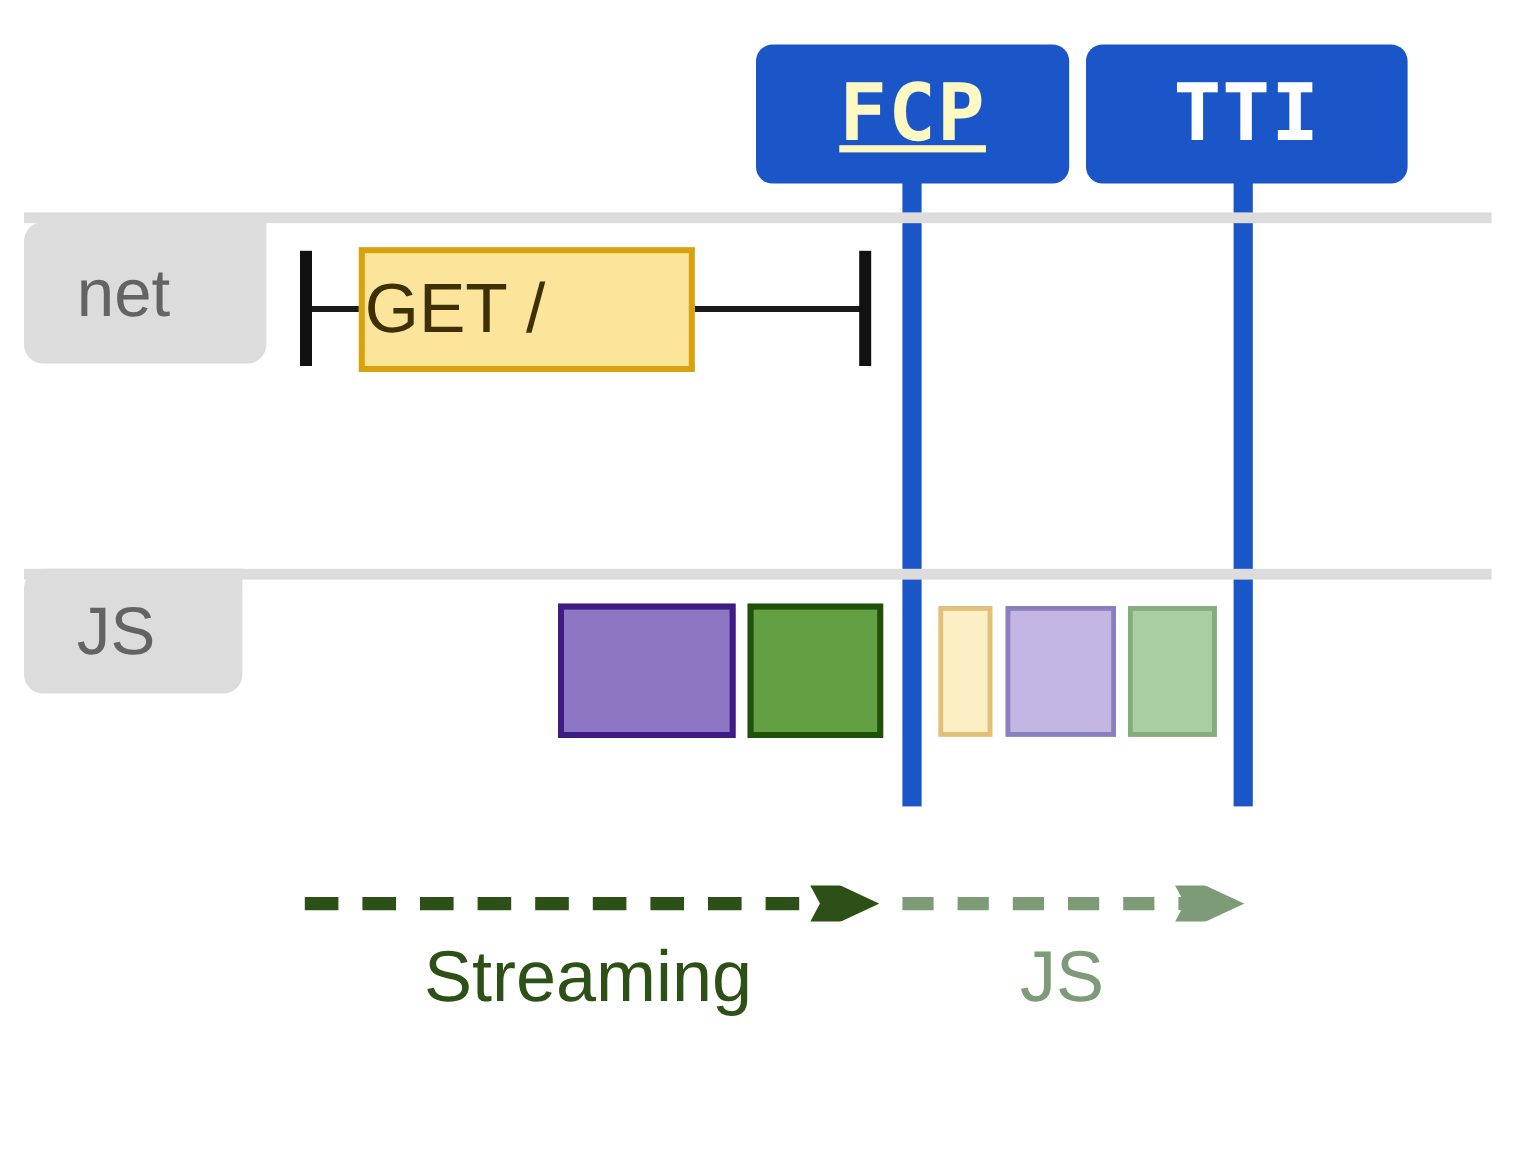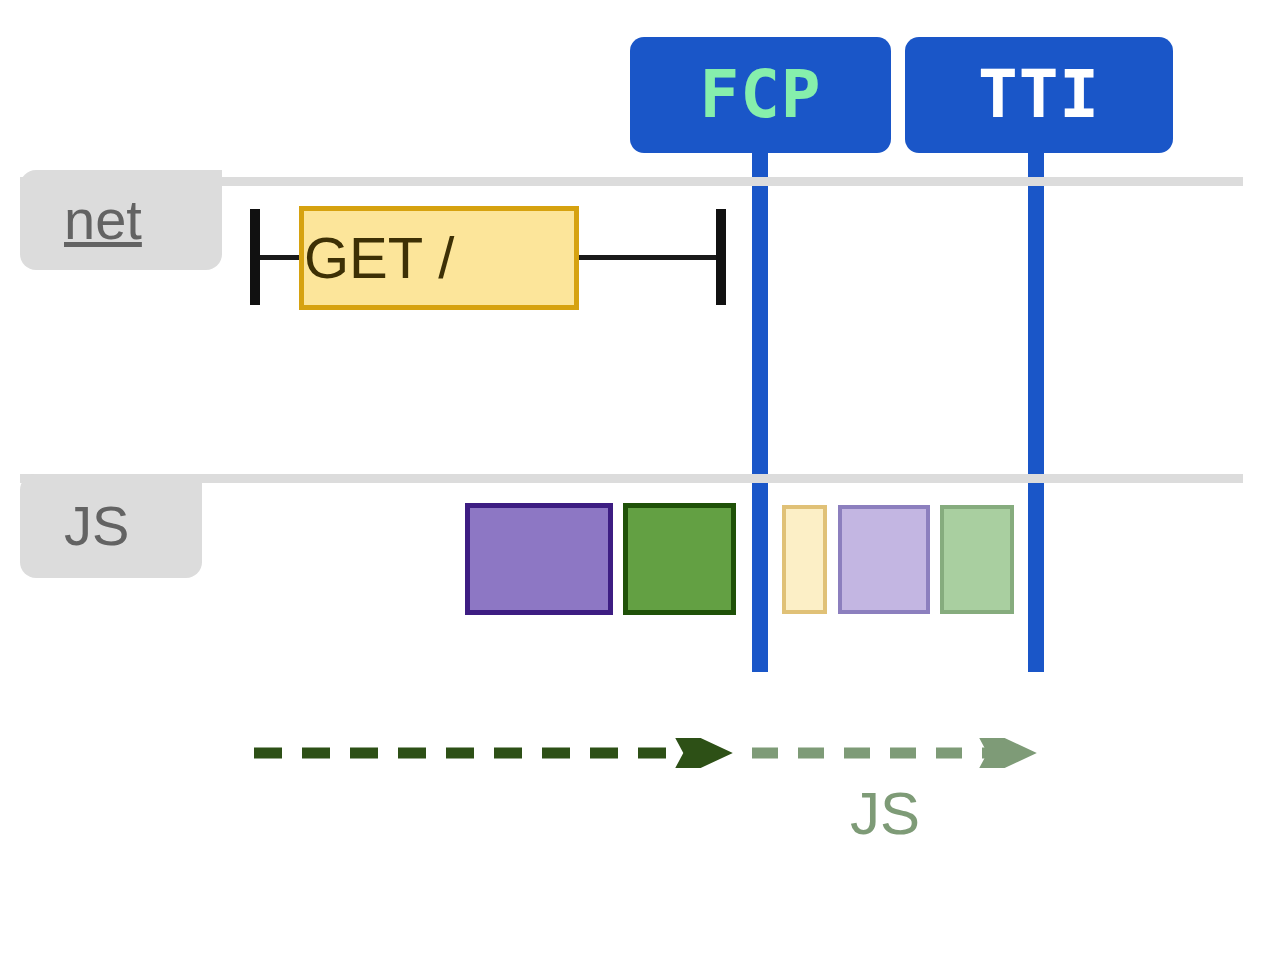--- a/index.html
+++ b/index.html
@@ -70,21 +70,21 @@
     color: #636363;
     border-radius: 0 0 16px 16px;
     border-top-left-radius: 16px;
     font-size: 56px;
     display: flex;
     align-items: center;
     padding-left: 44px;
     box-sizing: border-box;
     line-height: 1;
   }
-  #label-net { left: 20px; top: 170px; width: 202px; height: 100px; text-decoration: underline; }
+  #label-net { left: 20px; top: 185px; width: 202px; height: 118px; }
   #label-js  { left: 20px; top: 474px; width: 182px; height: 104px; }
 
   
   #net-bar-wrap { position: absolute; left: 0; top: 0; width: 1272px; height: 974px; pointer-events: none; }
   .net-whisker-line {
     position: absolute;
     background: #1a1a1a;
     height: 5px;
     top: 255px;
   }
@@ -149,21 +149,21 @@
     width: 330px;
     color: #7e9b77;
   }
   .caption-line { display: block; }
 </style>
 </head>
 <body style="background: rgb(255, 255, 255);">
 
 <div id="stage">
 
-  <div class="marker-badge" id="badge-fcp" style="background: rgb(26, 86, 200); color: #86efac;">
+  <div class="marker-badge" id="badge-fcp" style="background: rgb(26, 86, 200); color: #fef9c3; text-decoration: underline;">
     <span>FCP</span>
   </div>
   <div class="marker-badge" id="badge-tti" style="background: rgb(26, 86, 200); color: rgb(255, 255, 255);">
     <span>TTI</span>
   </div>
 
   <div class="marker-line" id="line-fcp" style="background: rgb(26, 86, 200);"></div>
   <div class="marker-line" id="line-tti" style="background: rgb(26, 86, 200);"></div>
 
   <div class="lane-rule" id="rule-net" style="background: rgb(220, 220, 220);"></div>
@@ -205,17 +205,20 @@
 
   <svg class="phase-arrow" id="arrow-jsopt" viewBox="0 0 292 30" preserveAspectRatio="none">
     <defs>
       <marker id="ah-sage" markerWidth="6" markerHeight="6" refX="3.2" refY="3" orient="auto">
         <path d="M0,0.2 L6,3 L0,5.8 L1.5,3 Z" fill="#7e9b77"></path>
       </marker>
     </defs>
     <line x1="4" y1="15" x2="258" y2="15" stroke="#7e9b77" stroke-width="11" stroke-dasharray="26,20" marker-end="url(#ah-sage)"></line>
   </svg>
 
+  <div class="phase-caption" id="caption-streaming">
+    <span class="caption-line">Streaming</span>
+  </div>
   <div class="phase-caption" id="caption-jsopt">
     <span class="caption-line">JS</span>
   </div>
 
 </div>
 
 </body></html>

